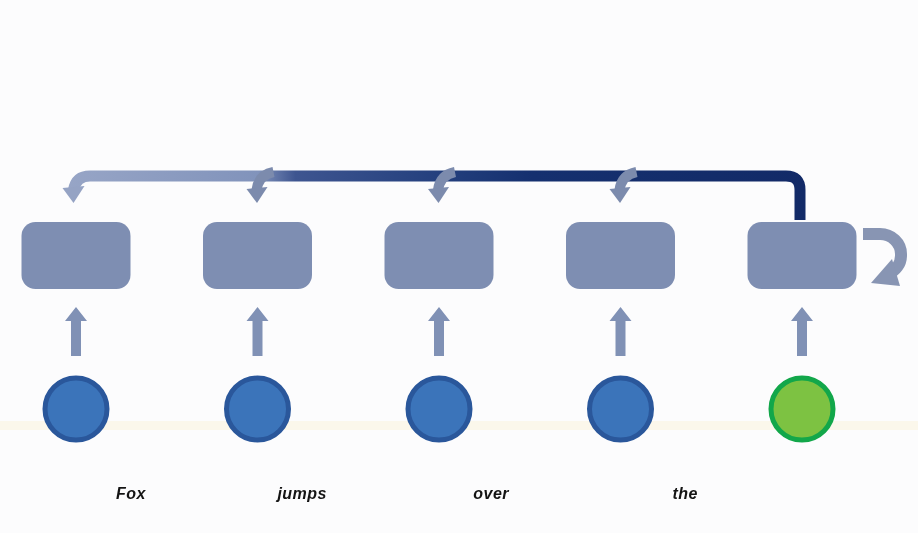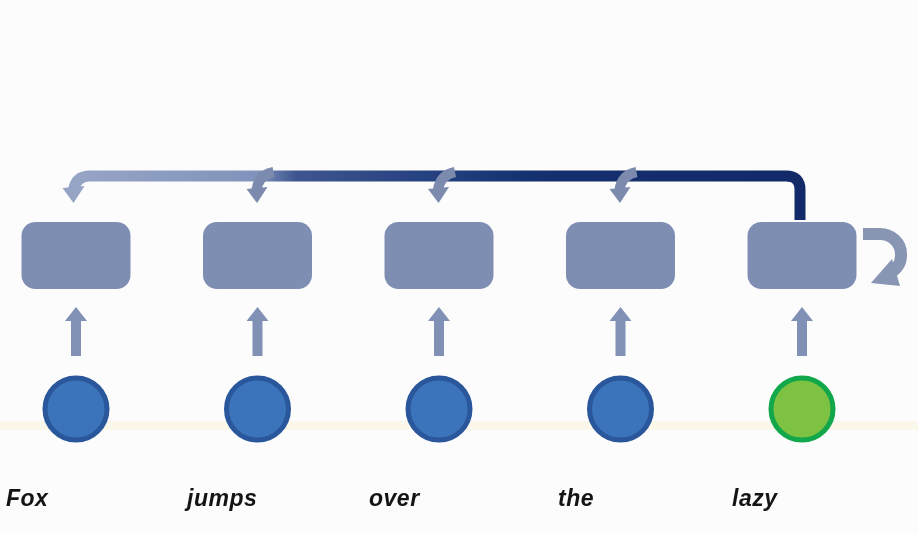--- a/index.html
+++ b/index.html
@@ -21,24 +21,24 @@
     position: absolute;
     left: 0; top= 0;
     top: 421px;
     width: 918px; height: 9px;
     background: rgba(250, 243, 220, 0.55);
   }
   .token-label {
     position: absolute;
     top: 485px;
     width: 140px;
-    text-align: left;
+    text-align: right;
     font-style: italic;
     font-weight: 600;
-    font-size: 23px;
+    font-size: 16px;
     color: #141414;
     letter-spacing: 0.5px;
   }
   .label-1 { left: 6px; }
   .label-2 { left: 187px; }
   .label-3 { left: 369px; }
   .label-4 { left: 558px; }
   .label-5 { left: 732px; }
 </style>
 </head>
@@ -99,15 +99,14 @@
     <circle cx="257.5" cy="409" r="31" stroke-width="5" fill="#3B74BA" stroke="#2A579B"></circle>
     <circle cx="439" cy="409" r="31" stroke-width="5" fill="#3B74BA" stroke="#2A579B"></circle>
     <circle cx="620.5" cy="409" r="31" stroke-width="5" fill="#3B74BA" stroke="#2A579B"></circle>
     <circle cx="802" cy="409" r="31" stroke-width="5" fill="#7DC242" stroke="#12A74A"></circle>
   </svg>
 
   <div class="token-label label-1">Fox</div>
   <div class="token-label label-2">jumps</div>
   <div class="token-label label-3">over</div>
   <div class="token-label label-4">the</div>
-  <div class="token-label label-5">lazy</div>
 
 </div>
 
 </body></html>

